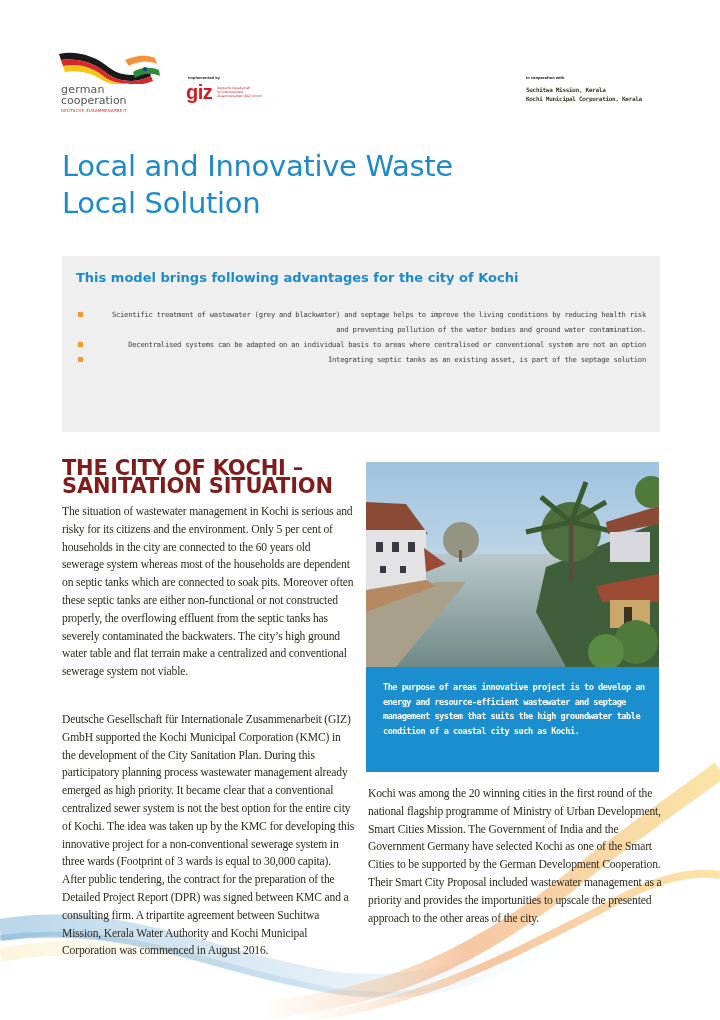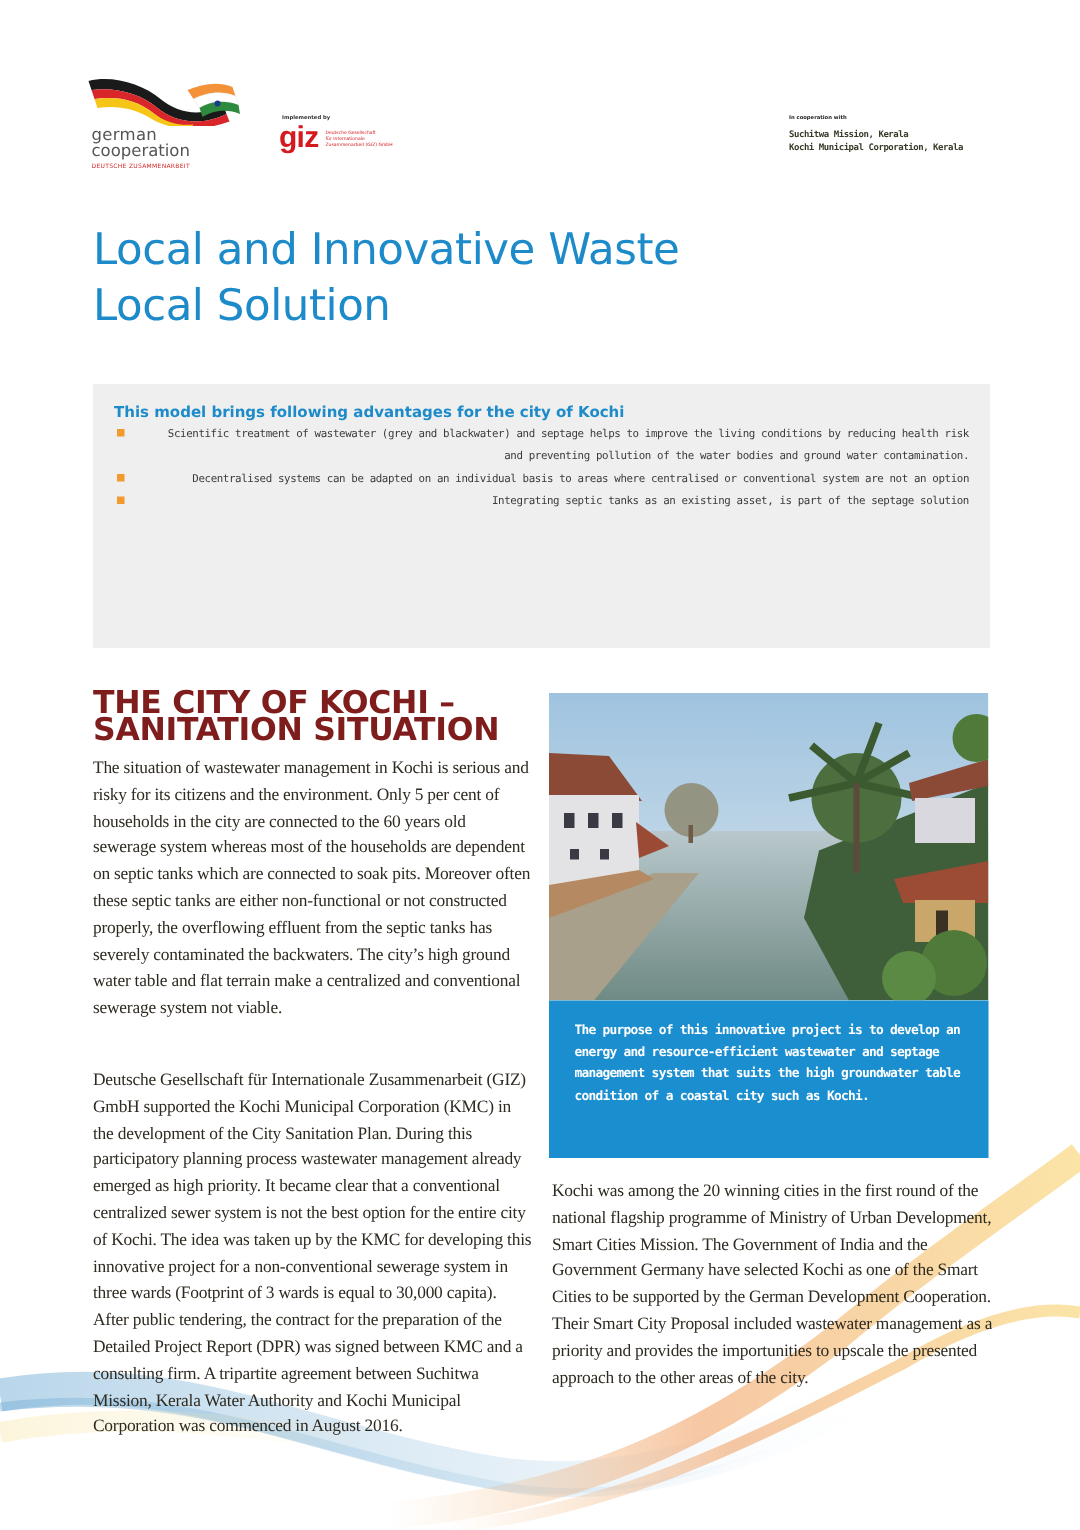--- a/index.html
+++ b/index.html
@@ -20,21 +20,21 @@
 
   .coop { position: absolute; left: 526px; top: 76px; width: 160px; }
   .coop-label { font-size: 3.5px; color: #222; font-weight: bold; margin-bottom: 5px; }
   .coop-line { font-family: "DejaVu Sans Mono", monospace; font-size: 6px; font-weight: bold; color: #3a3a2a; line-height: 9px; white-space: nowrap; letter-spacing: -0.3px; }
 
   
   .title { position: absolute; left: 62px; top: 148px; width: 520px; font-family: "DejaVu Sans", sans-serif; font-size: 29px; line-height: 37px; color: #1d8bc9; letter-spacing: -0.3px; font-weight: normal; }
 
   
   .adv-box { position: absolute; left: 62px; top: 256px; width: 598px; height: 176px; background: #efefef; padding: 14px 14px 0 14px; }
-  .adv-heading { font-size: 10px; color: #1d8bc9; font-weight: bold; margin-bottom: 0; letter-spacing: 0; }
+  .adv-heading { font-size: 13px; color: #1d8bc9; font-weight: bold; margin-bottom: 22px; letter-spacing: 0; }
   .adv-list { list-style: none; }
   .adv-item { position: relative; padding-left: 30px; font-family: "DejaVu Sans Mono", monospace; font-size: 7.2px; line-height: 15px; color: #3b3b3b; letter-spacing: -0.25px; text-align: right; }
   .adv-bullet { position: absolute; left: 2px; top: 5px; width: 5px; height: 5px; background: #f29a2e; }
 
   
   .sec-title { position: absolute; left: 62px; top: 459px; width: 290px; font-family: "DejaVu Sans", sans-serif; font-size: 21px; line-height: 18px; color: #7f1d1d; letter-spacing: -0.2px; }
 
   
   .body-text { position: absolute; font-family: "Liberation Serif", serif; font-size: 11.6px; line-height: 17.8px; color: #2e2a20; letter-spacing: -0.15px; }
   .p1 { left: 62px; top: 503px; width: 293px; }
@@ -179,18 +179,18 @@
       <polygon points="230,124 293,112 293,140 236,140" fill="#9c4b34"></polygon>
       <rect x="244" y="138" width="40" height="28" fill="#c9a76a"></rect>
       <rect x="258" y="145" width="8" height="18" fill="#3a3024"></rect>
       <circle cx="270" cy="180" r="22" fill="#4f7a3a"></circle>
       <circle cx="240" cy="190" r="18" fill="#5b8a44"></circle>
       <circle cx="285" cy="30" r="16" fill="#4f7a3a"></circle>
     </svg>
   </div>
 
   <div class="callout">
-    <div class="callout-text">The purpose of this innovative project is to develop an energy and resource-efficient wastewater and septage management system that suits the high groundwater table condition of a coastal city such as Kochi.</div>
+    <div class="callout-text">The purpose of areas innovative project is to develop an energy and resource-efficient wastewater and septage management system that suits the high groundwater table condition of a coastal city such as Kochi.</div>
   </div>
 
   <p class="body-text p3">Kochi was among the 20 winning cities in the first round of the national flagship programme of Ministry of Urban Development, Smart Cities Mission. The Government of India and the Government Germany have selected Kochi as one of the Smart Cities to be supported by the German Development Cooperation. Their Smart City Proposal included wastewater management as a priority and provides the importunities to upscale the presented approach to the other areas of the city.</p>
 
 </div>
 
 </body></html>

